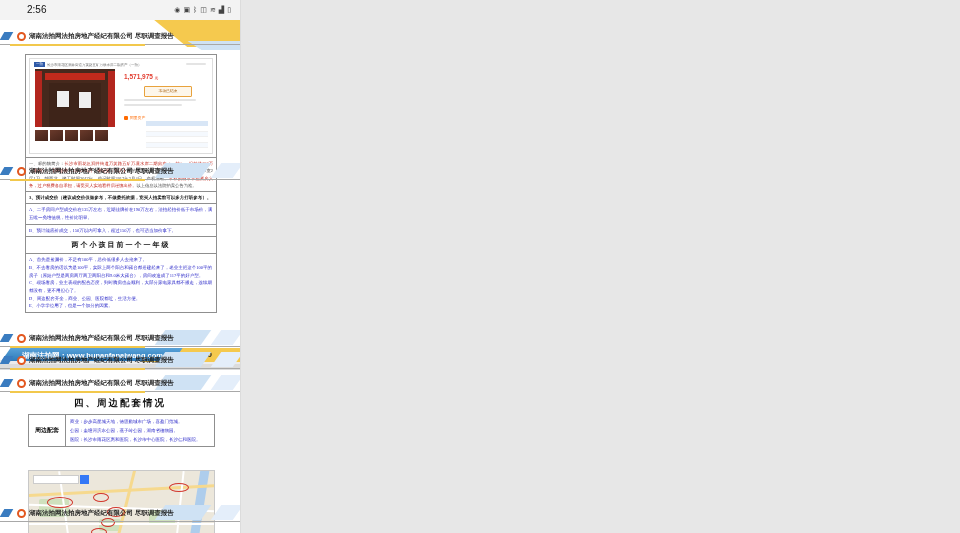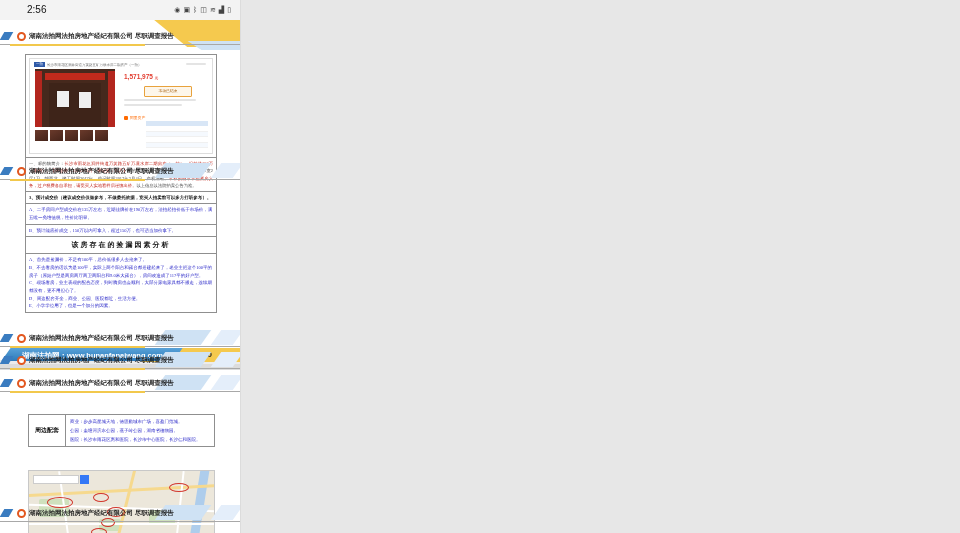--- a/index.html
+++ b/index.html
@@ -581,21 +581,21 @@
           <div class="bid-r"></div>
       </div>
     </div>
 
     <div class="brow descline">
       
     <span style="color: rgb(68, 68, 68);">一、标的物简介：</span><span style="color: rgb(192, 36, 26);">长沙市雨花区洞井街道万芙路五矿万境水岸二期房产（一拍），起拍价150万（流拍）。【评估价：157.1975万，保证金：15万】</span><span style="color: rgb(68, 68, 68);">标的物为住宅，建筑面积104.47㎡，户型2室2厅1卫，朝西北，竣工时间2017年，登记时间2017年2月4日，产权清晰。</span><span style="color: rgb(192, 36, 26);">本标的物不承担腾房义务，过户税费各自承担，请竞买人实地看样后谨慎出价。</span><span style="color: rgb(68, 68, 68);">以上信息以法院拍卖公告为准。</span></div>
     <div class="brow b2line">3、预计成交价（建议成交价仅做参考，不做委托依据，竞买人拍卖前可以多方打听参考）。</div>
     <div class="brow blueline">A、二手房同户型成交价在135万左右，近期挂牌价在190万左右，法拍起拍价低于市场价，满五唯一免增值税，性价比明显。</div>
     <div class="brow blueline">B、预计能底价成交，150万以内可拿入，超过150万，也可适当加价拿下。</div>
-    <div class="ana-title">该房存在的捡漏因素分析</div>
+    <div class="ana-title">两个小孩目前一个一年级</div>
     <div class="brow">
 
     <div class="blueline">A、首先是捡漏价，不足有100平，总价低很多人去抢来了。</div>
         <div class="blueline">B、不去看房的话以为是100平，实际上两个阳台和露台都搭建起来了，老业主把这个100平的房子（原始户型是两房两厅两卫两阳台和9.0米大露台），房间改造成了117平的好户型。</div>
         <div class="blueline">C、现场看房，业主表现的配合态度，到时腾房也会顺利，大部分家电家具都不搬走，连续期都没有，更不用担心了。</div>
         <div class="blueline">D、周边配套齐全，商业、公园、医院都近，生活方便。</div>
         <div class="blueline">E、小学学位用了，也是一个加分的因素。</div>
       </div>
   </div>
 
@@ -612,20 +612,21 @@
   <div class="phead" style="top:375px">
     <div class="ph-d1"></div>
     <div class="ph-d2"></div>
     <div class="ph-sq"></div>
     <div class="ph-ring"></div>
     <span class="ph-t">湖南法拍网法拍房地产经纪有限公司 尽职调查报告</span>
     <div class="ph-line"></div>
     <div class="ph-yline"></div>
   </div>
 
+  <div class="sect-title" style="top:397px">四、周边配套情况</div>
 
   <div class="dtbl stbl" style="left:28px;top:414px;width:185px">
     <div class="drow">
       <div class="dlab">周边配套</div>
       <div class="dcon dcon2" style="white-space:normal">
 
       <div class="surline">商业：步步高星城天地，德思勤城市广场，喜盈门范城。</div>
           <div class="surline">公园：圭塘河滨水公园，燕子岭公园，湖南省植物园。</div>
           <div class="surline">医院：长沙市雨花区惠和医院，长沙市中心医院，长沙仁和医院。</div>
         </div>

